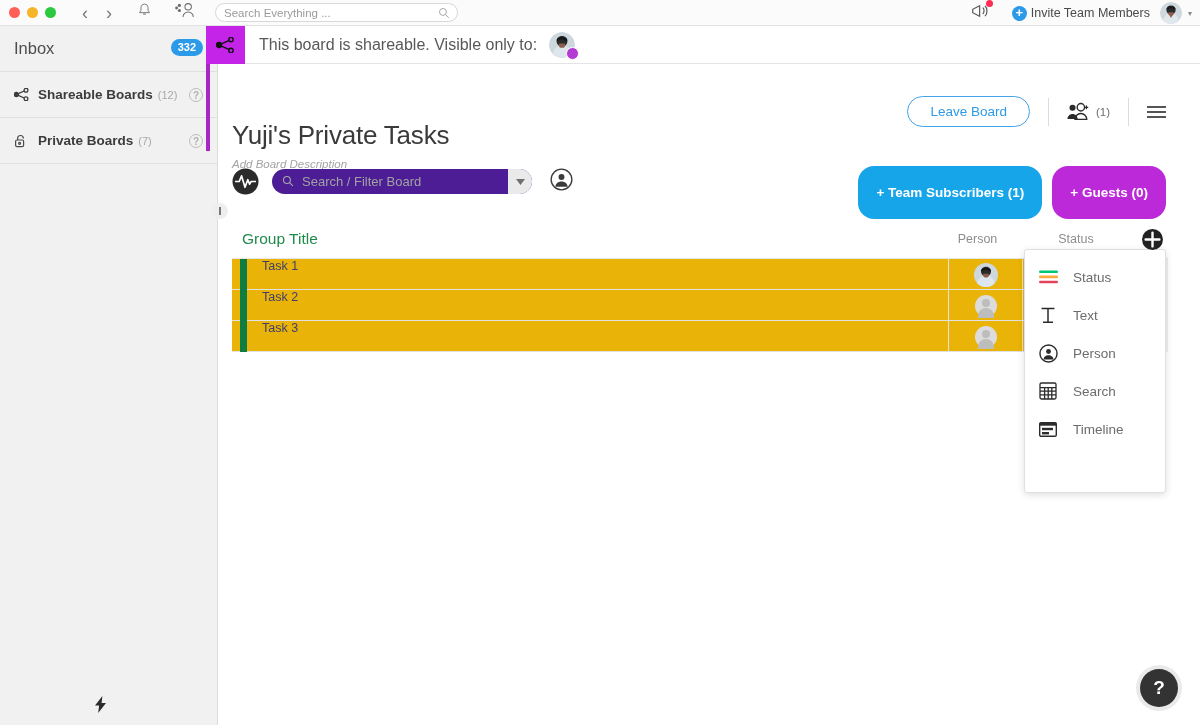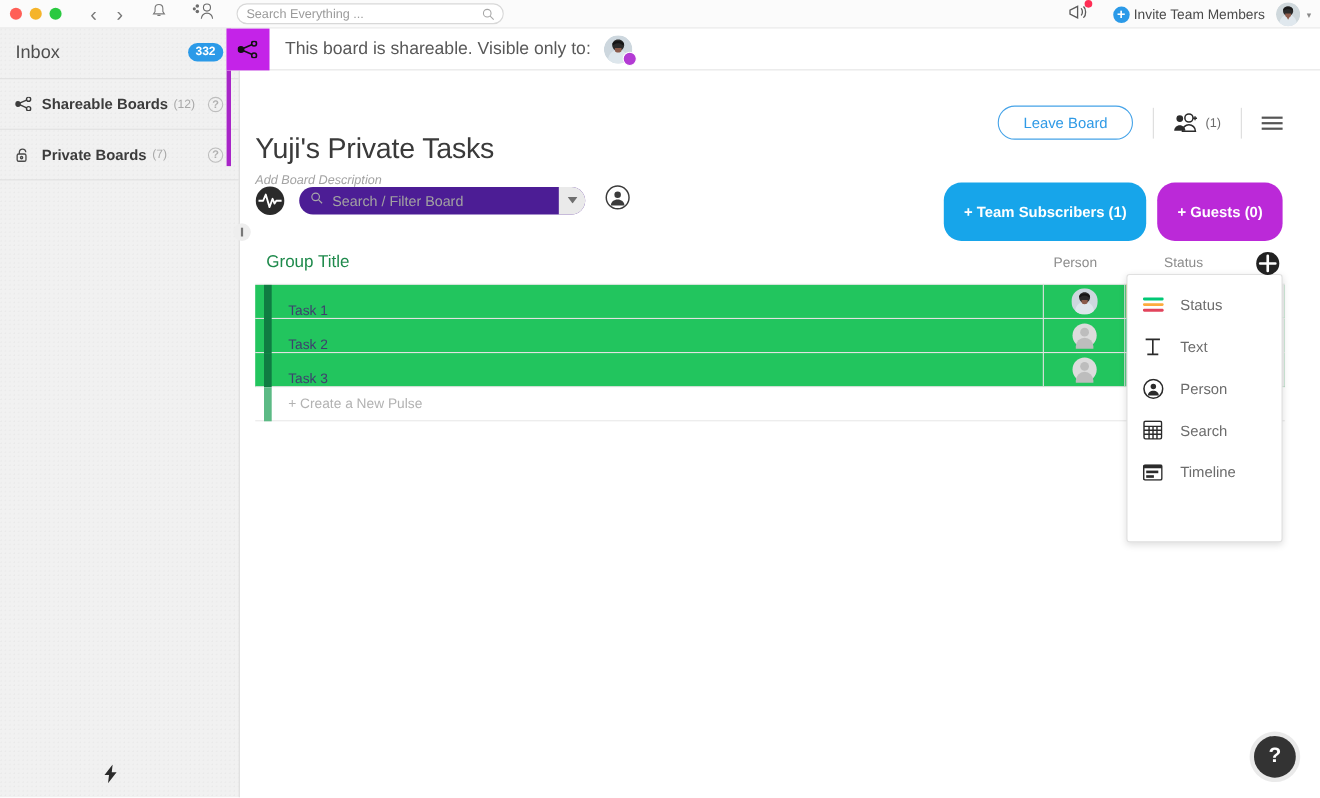--- a/index.html
+++ b/index.html
@@ -141,22 +141,22 @@
   .col-heads .ch { font-size: 12.5px; color: #8d8d8d; text-align: center; cursor: pointer; }
   .col-heads .ch.person { width: 75px; }
   .col-heads .ch.status { width: 92px; margin-left: 15px; }
 
   .plus-circle {
     position: absolute; left: 1141px; top: 228px; width: 23px; height: 23px; cursor: pointer; z-index: 30;
   }
 
   .rows { border-top: 1px solid #e6e6e6; }
   .row {
-    position: relative; height: 31px; display: flex; align-items: flex-end;
-    background: #22c55e; border-bottom: 1px solid #e2e2e2;
+    position: relative; height: 31px; display: flex; align-items: flex-start;
+    background: #eab308; border-bottom: 1px solid #e2e2e2;
   }
   .row .bar { position: absolute; left: 8px; top: 0; width: 7px; height: 31px; background: #0f7c42; }
   .row .name { margin-left: 30px; font-size: 12.5px; color: #3f3f6e; cursor: pointer; }
   .row .cell-person {
     position: absolute; left: 716px; width: 75px; height: 31px;
     border-left: 1px solid #e2e2e2; border-right: 1px solid #e2e2e2;
     display: flex; align-items: center; justify-content: center;
   }
   .row .cell-status { position: absolute; left: 792px; width: 28px; height: 31px; }
   .row .cell-rest { position: absolute; left: 820px; width: 116px; height: 31px; background: #efefef; }
@@ -419,24 +419,20 @@
       <div class="row">
         <div class="bar" style="background: rgb(15, 124, 66);"></div>
         <div class="name">Task 3</div>
         <div class="cell-person">
           <div class="avatar-ph"></div>
         </div>
         <div class="cell-status" style="background: rgb(196, 196, 196);"></div>
         <div class="cell-rest"></div>
       </div>
 
-      <div class="newrow">
-        <div class="bar"></div>
-        <div class="txt">+ Create a New Pulse</div>
-      </div>
 
     </div>
   </div>
 
   <div class="col-heads">
     <div class="ch person">Person</div>
     <div class="ch status">Status</div>
   </div>
 
   <div class="plus-circle">

